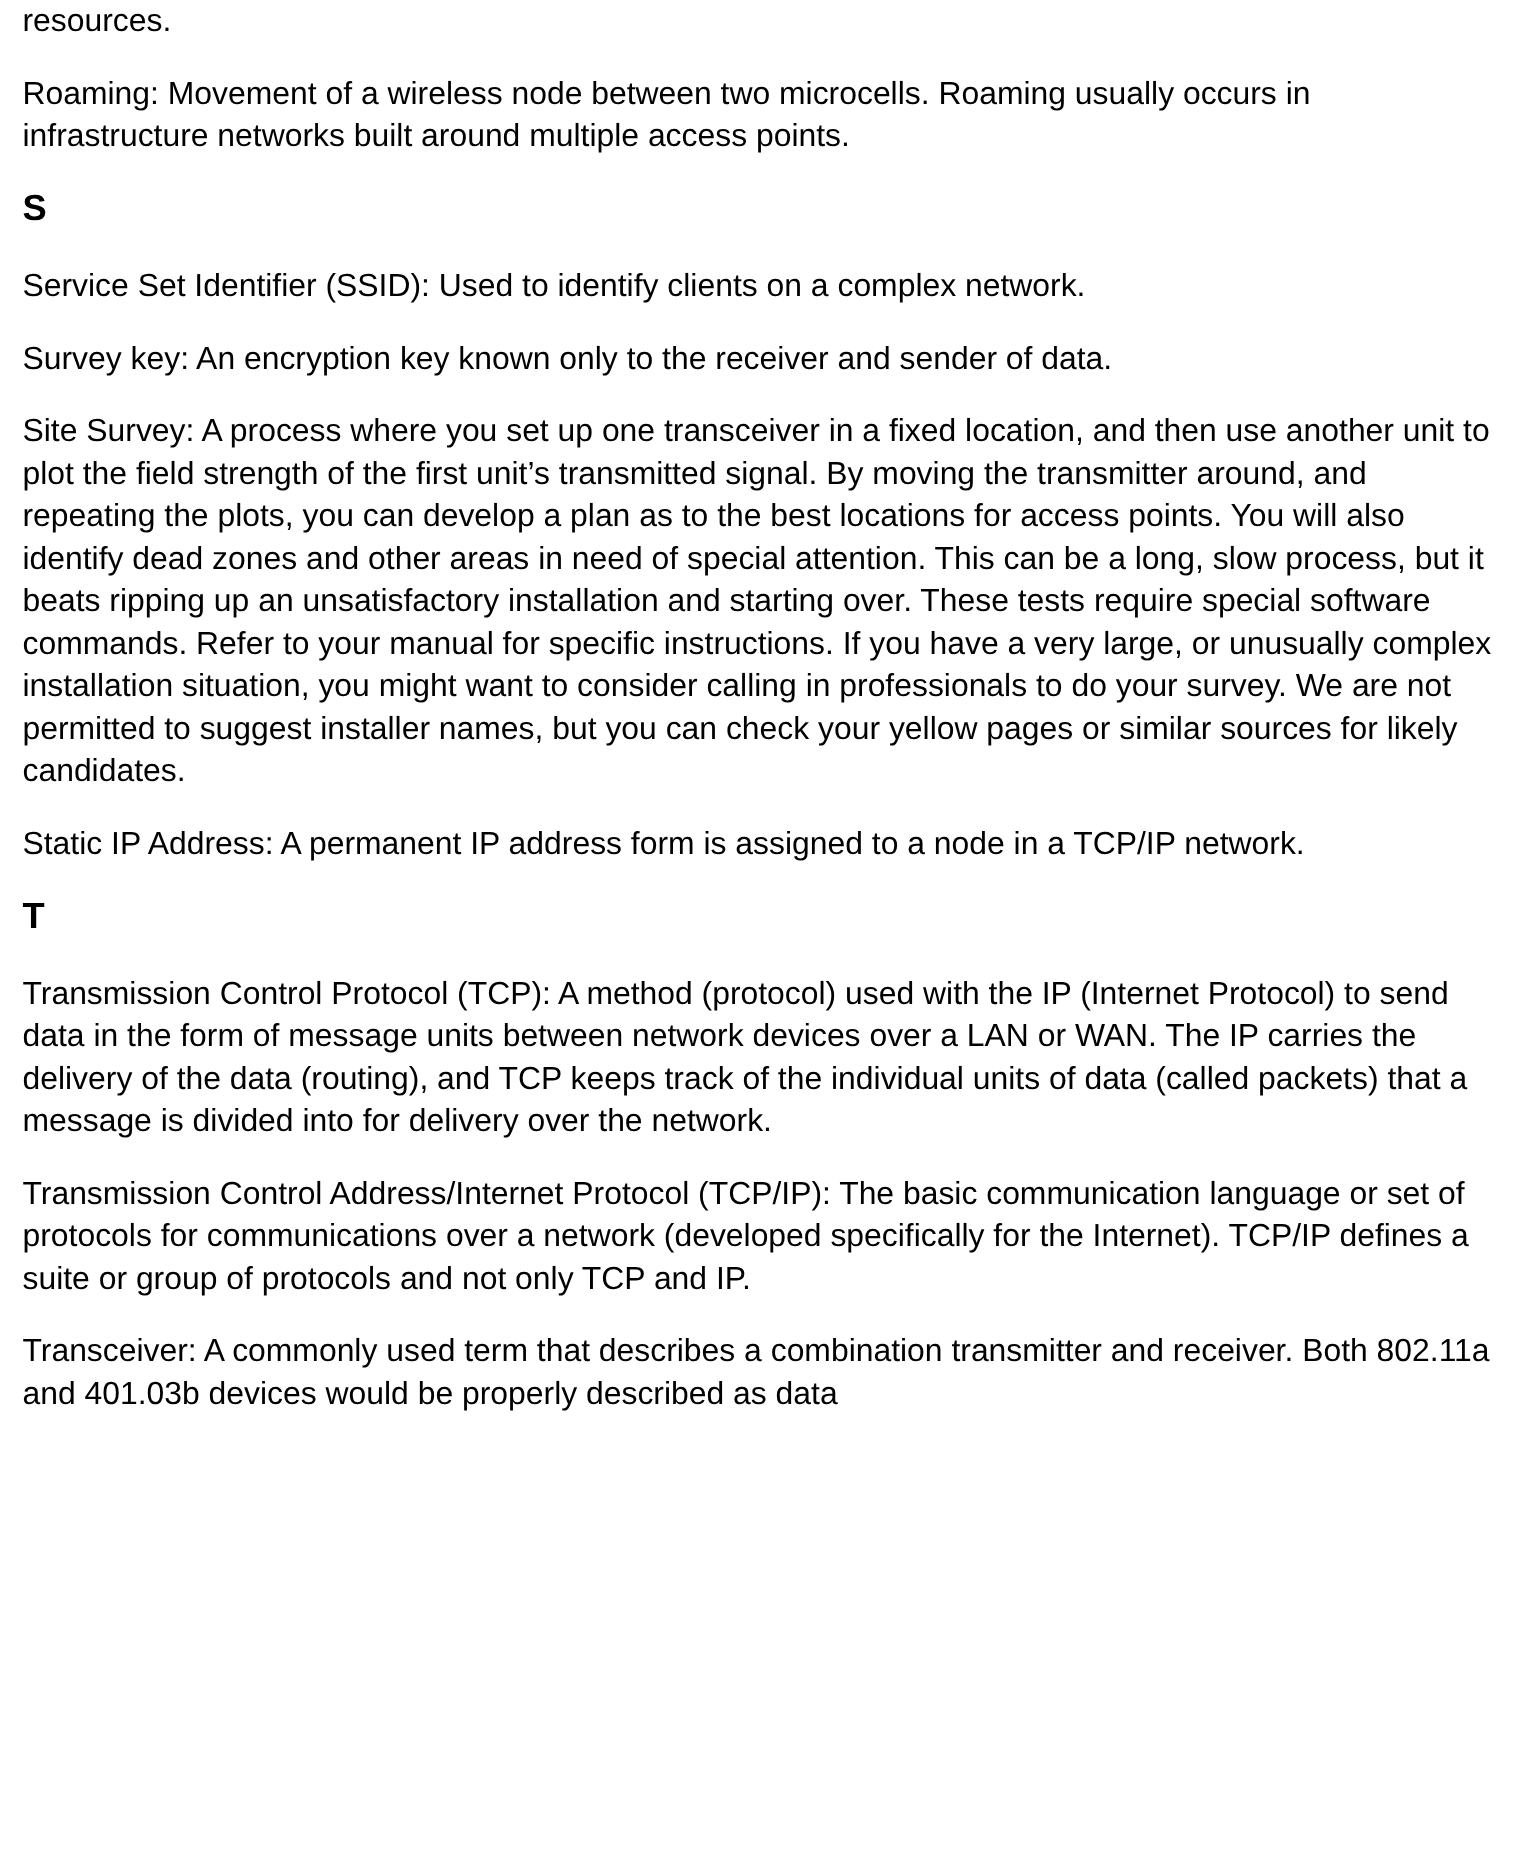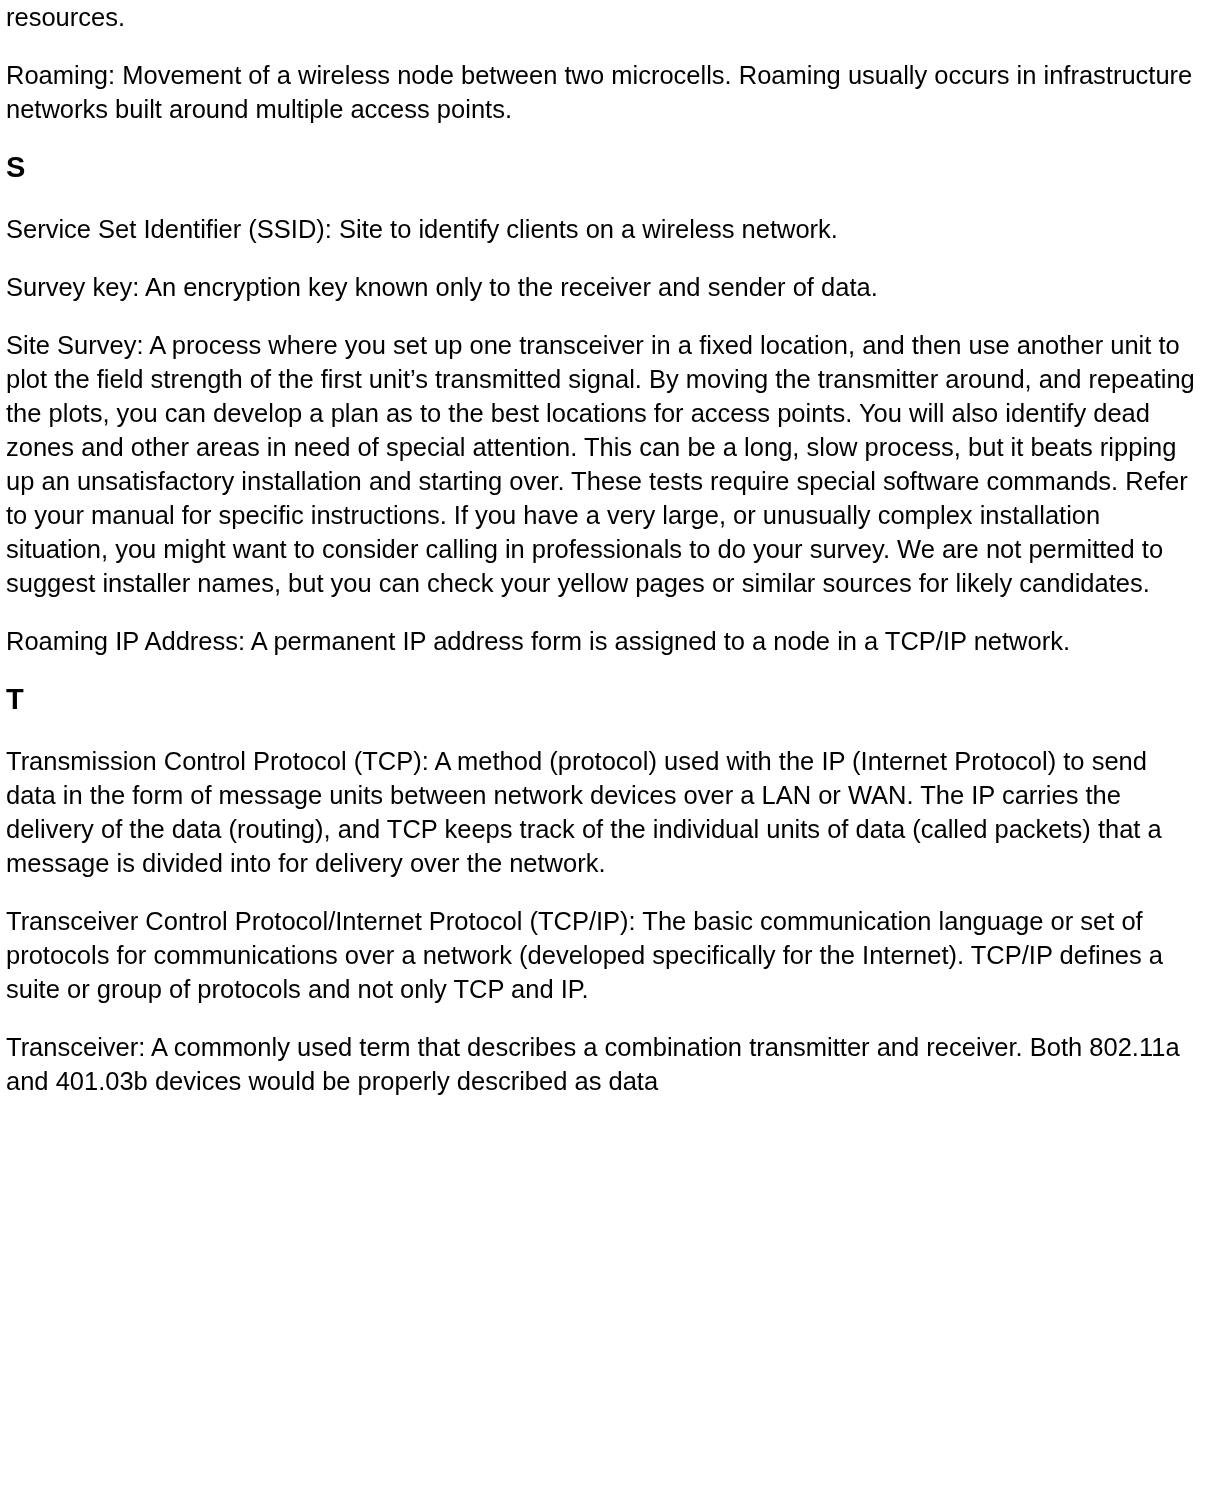--- a/index.html
+++ b/index.html
@@ -9,21 +9,21 @@
   }
   body {
     width: 1231px;
     min-height: 1492px;
     font-family: "Liberation Sans", sans-serif;
     color: #000000;
   }
   .page {
     box-sizing: border-box;
     width: 1231px;
-    padding: 0 30px 0 6px;
+    padding: 0 30px 0 18px;
   }
   .para {
     font-size: 25.5px;
     line-height: 34px;
     margin: 0 0 24px 0;
     text-align: left;
   }
   .para.first {
     margin-top: 0;
     padding-top: 0;
@@ -47,42 +47,42 @@
     <span class="term"></span><span>resources.</span>
   </p>
 
   <p class="para">
     <span class="term">Roaming:</span><span> Movement of a wireless node between two microcells. Roaming usually occurs in infrastructure networks built around multiple access points.</span>
   </p>
 
   <h2 class="heading">S</h2>
 
   <p class="para">
-    <span class="term">Service Set Identifier (SSID):</span><span> Site to identify clients on a wireless network.</span>
+    <span class="term">Service Set Identifier (SSID):</span><span> Used to identify clients on a complex network.</span>
   </p>
 
   <p class="para">
     <span class="term">Survey key:</span><span>  An encryption key known only to the receiver and sender of data.</span>
   </p>
 
   <p class="para">
     <span class="term">Site Survey:</span><span> A process where you set up one transceiver in a fixed location, and then use another unit to plot the field strength of the first unit’s transmitted signal. By moving the transmitter around, and repeating the plots, you can develop a plan as to the best locations for access points. You will also identify dead zones and other areas in need of special attention. This can be a long, slow process, but it beats ripping up an unsatisfactory installation and starting over. These tests require special software commands. Refer to your manual for specific instructions. If you have a very large, or unusually complex installation situation, you might want to consider calling in professionals to do your survey. We are not permitted to suggest installer names, but you can check your yellow pages or similar sources for likely candidates.</span>
   </p>
 
   <p class="para">
-    <span class="term">Roaming IP Address:</span><span> A permanent IP address form is assigned to a node in a TCP/IP network.</span>
+    <span class="term">Static IP Address:</span><span> A permanent IP address form is assigned to a node in a TCP/IP network.</span>
   </p>
 
   <h2 class="heading">T</h2>
 
   <p class="para">
     <span class="term">Transmission Control Protocol (TCP):</span><span> A method (protocol) used with the IP (Internet Protocol) to send data in the form of message units between network devices over a LAN or WAN. The IP carries the delivery of the data (routing), and TCP keeps track of the individual units of data (called packets) that a message is divided into for delivery over the network.</span>
   </p>
 
   <p class="para">
-    <span class="term">Transceiver Control Protocol/Internet Protocol (TCP/IP):</span><span> The basic communication language or set of protocols for communications over a network (developed specifically for the Internet). TCP/IP defines a suite or group of protocols and not only TCP and IP.</span>
+    <span class="term">Transmission Control Address/Internet Protocol (TCP/IP):</span><span> The basic communication language or set of protocols for communications over a network (developed specifically for the Internet). TCP/IP defines a suite or group of protocols and not only TCP and IP.</span>
   </p>
 
   <p class="para">
     <span class="term">Transceiver:</span><span> A commonly used term that describes a combination transmitter and receiver. Both 802.11a and 401.03b devices would be properly described as data</span>
   </p>
 
 </div>
 
 </body></html>

